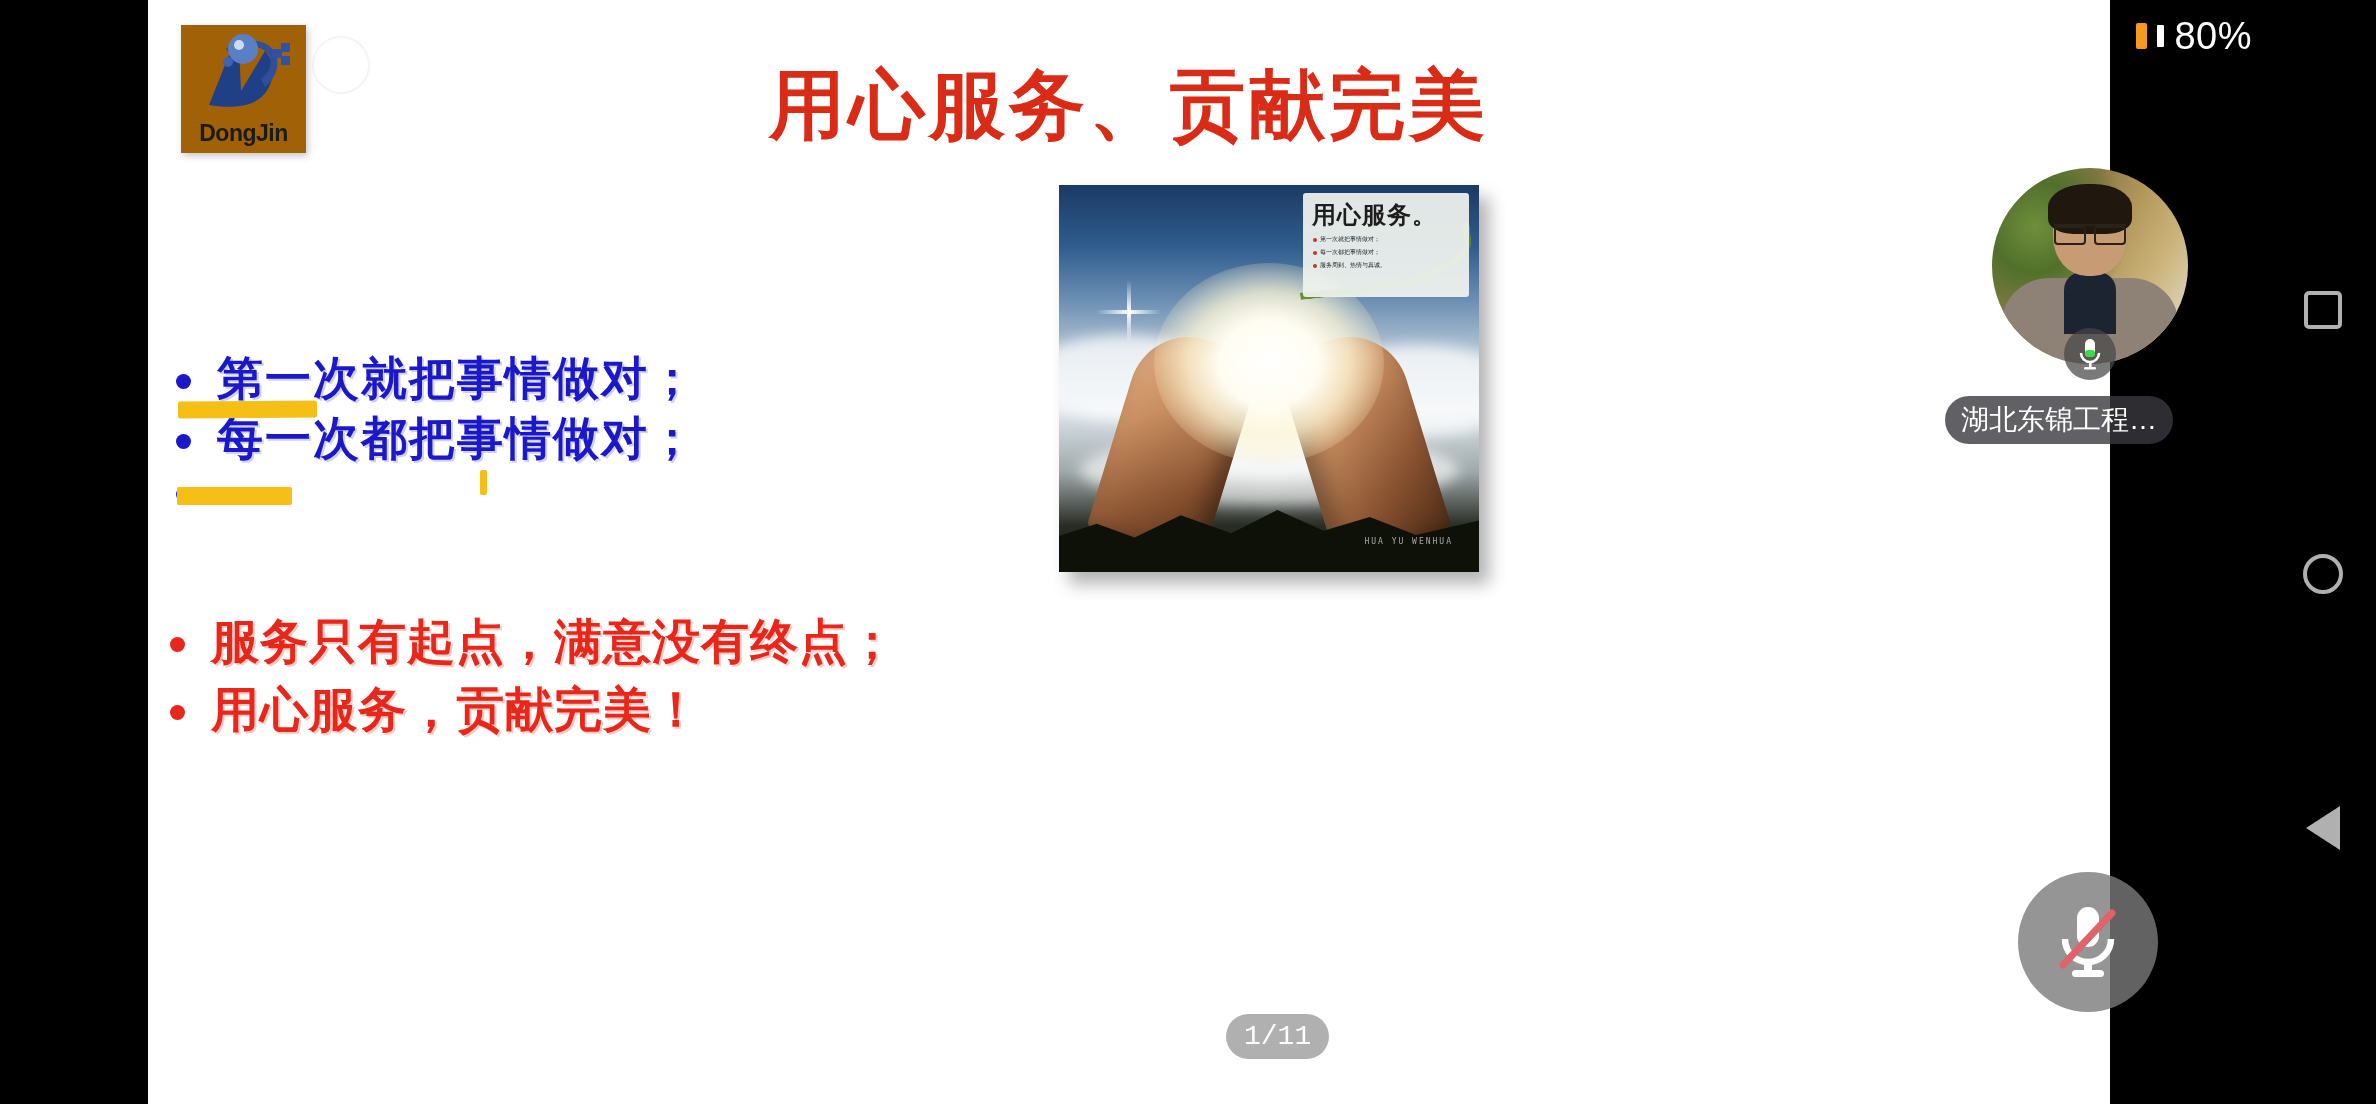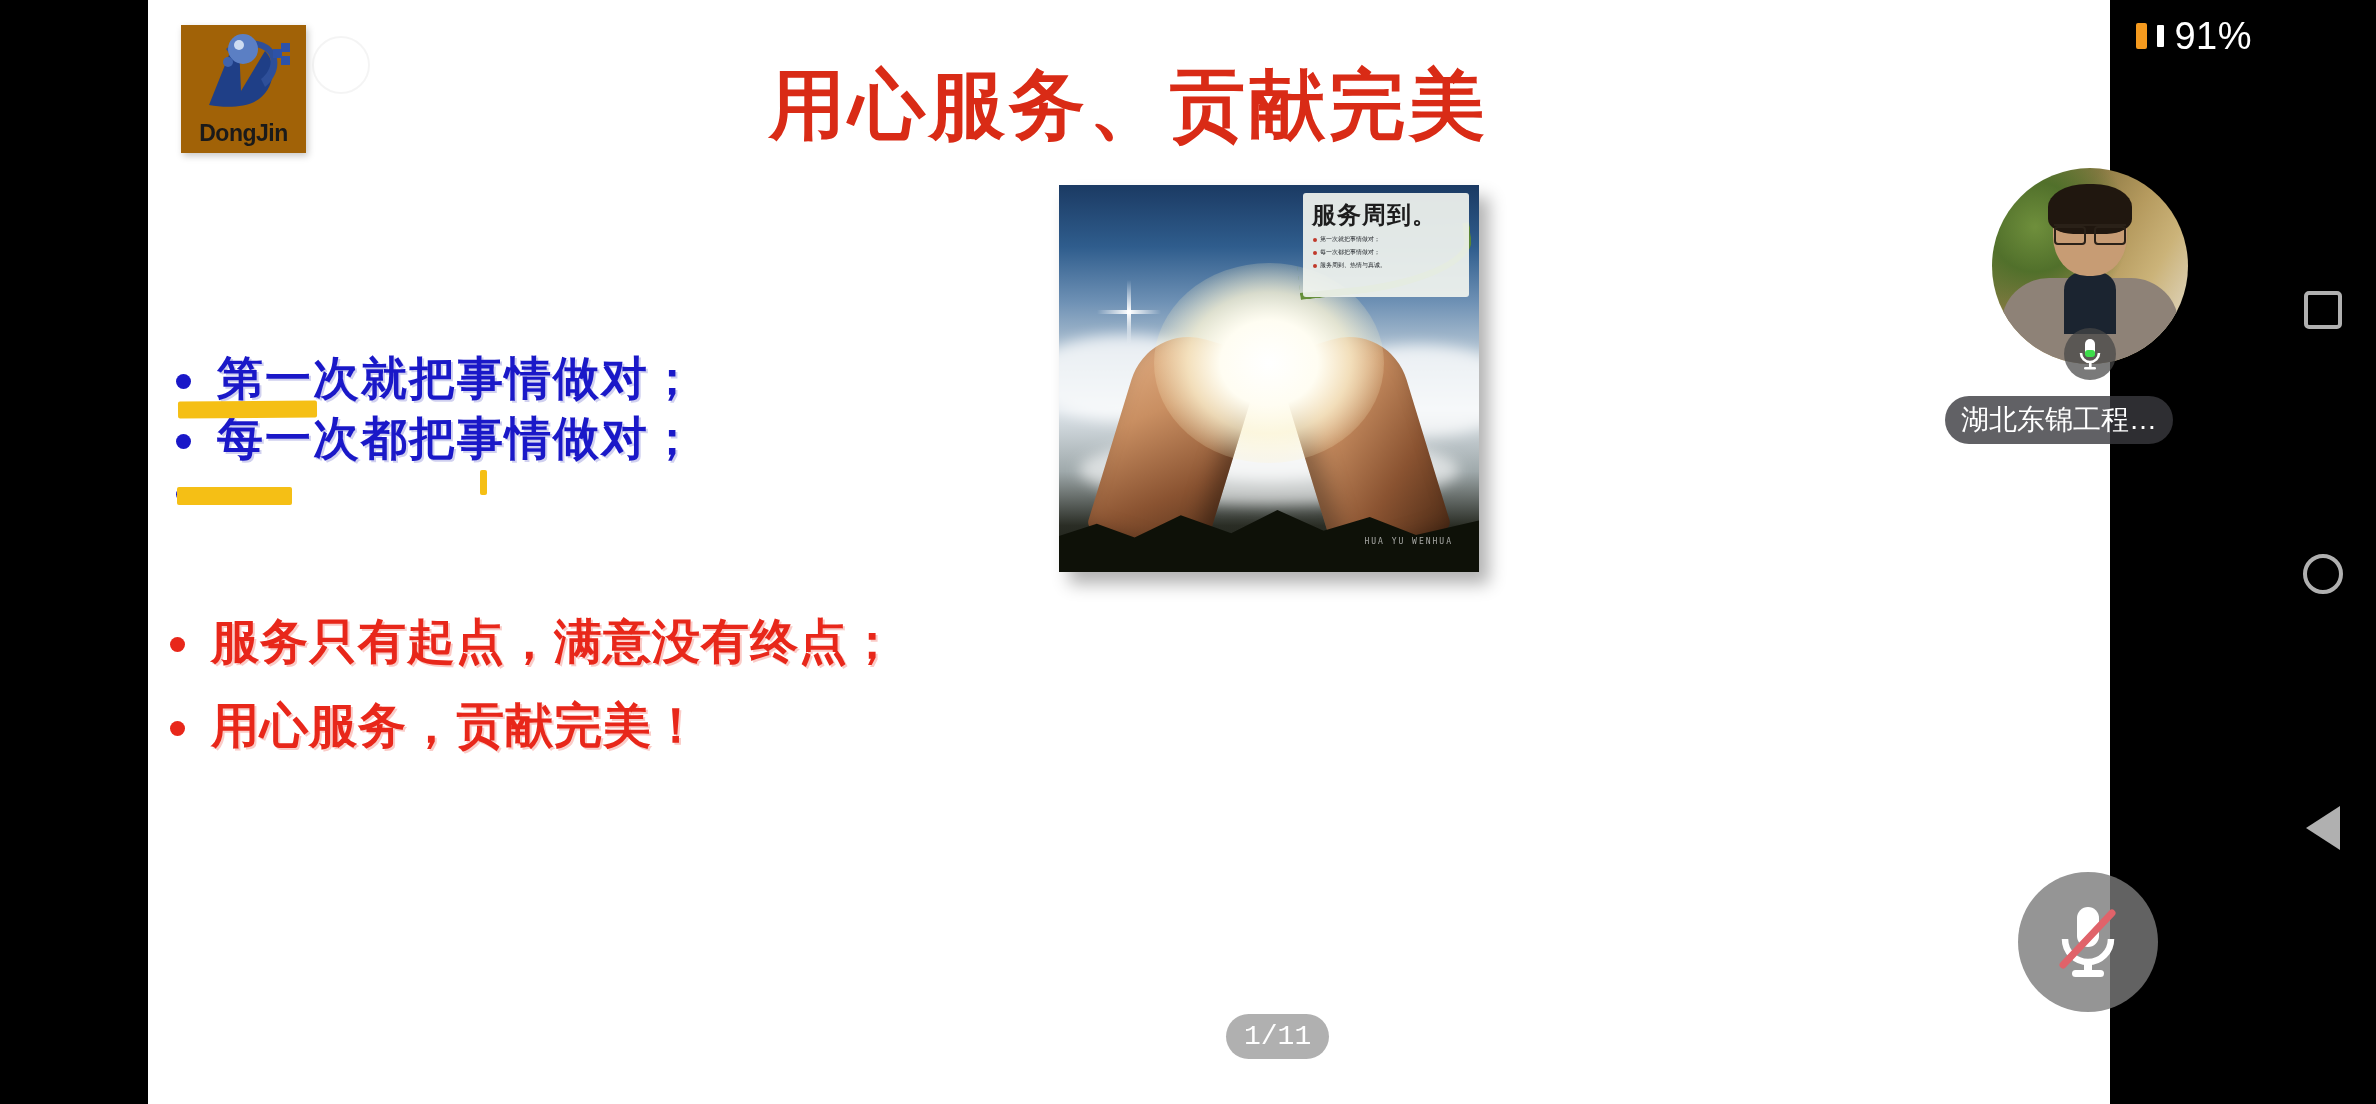--- a/index.html
+++ b/index.html
@@ -126,21 +126,21 @@
   
   #bullets-red {
     position: absolute;
     left: 22px;
     top: 617px;
     width: 900px;
   }
   .red .bdot { width: 15px; height: 15px; background: #e8271a; margin: 20px 26px 0 0; }
   .red .btext { color: #e8271a; font-size: 48px; letter-spacing: 1px;
                 text-shadow: 2px 2px 0 rgba(245,140,130,0.45); }
-  .red-1 { margin-bottom: 36px; }
+  .red-1 { margin-bottom: 20px; }
 
   
   #pic-wrap {
     position: absolute;
     left: 911px;
     top: 185px;
     width: 420px;
     height: 387px;
     box-shadow: 10px 12px 16px rgba(0,0,0,0.30);
   }
@@ -506,21 +506,21 @@
         <div class="cloud" style="right:-40px; top:160px; width:200px; height:92px;"></div>
         <div class="cloud" style="left:20px; top:250px; width:380px; height:70px; opacity:0.85;"></div>
         <div id="star"></div>
         <div class="hand" id="hand-l"></div>
         <div class="hand" id="hand-r"></div>
         <div id="glow"></div>
         <div id="ridge"></div>
 
         <div id="pic-swoosh"></div>
         <div id="pic-callout">
-          <div id="pic-callout-title">服务周到。</div>
+          <div id="pic-callout-title">用心服务。</div>
           <div id="pic-callout-lines">
             <div class="pc-line">
               <span class="pc-dot"></span>
               <span>第一次就把事情做对；</span>
             </div>
             <div class="pc-line">
               <span class="pc-dot"></span>
               <span>每一次都把事情做对；</span>
             </div>
             <div class="pc-line">
@@ -532,21 +532,21 @@
         <div id="pic-credit">HUA YU WENHUA</div>
       </div>
     </div>
 
     <div id="page-indicator">1/11</div>
   </div>
 
   <div id="statusbar">
     <div id="battery-fill-icon"></div>
     <div id="battery-icon"></div>
-    <div id="battery-pct">91%</div>
+    <div id="battery-pct">80%</div>
   </div>
 
   <div id="participant">
     <div id="participant-video">
       <div id="pv-body"></div>
       <div id="pv-neck"></div>
       <div id="pv-head"></div>
       <div id="pv-hair"></div>
       <div id="pv-glasses"></div>
     </div>

